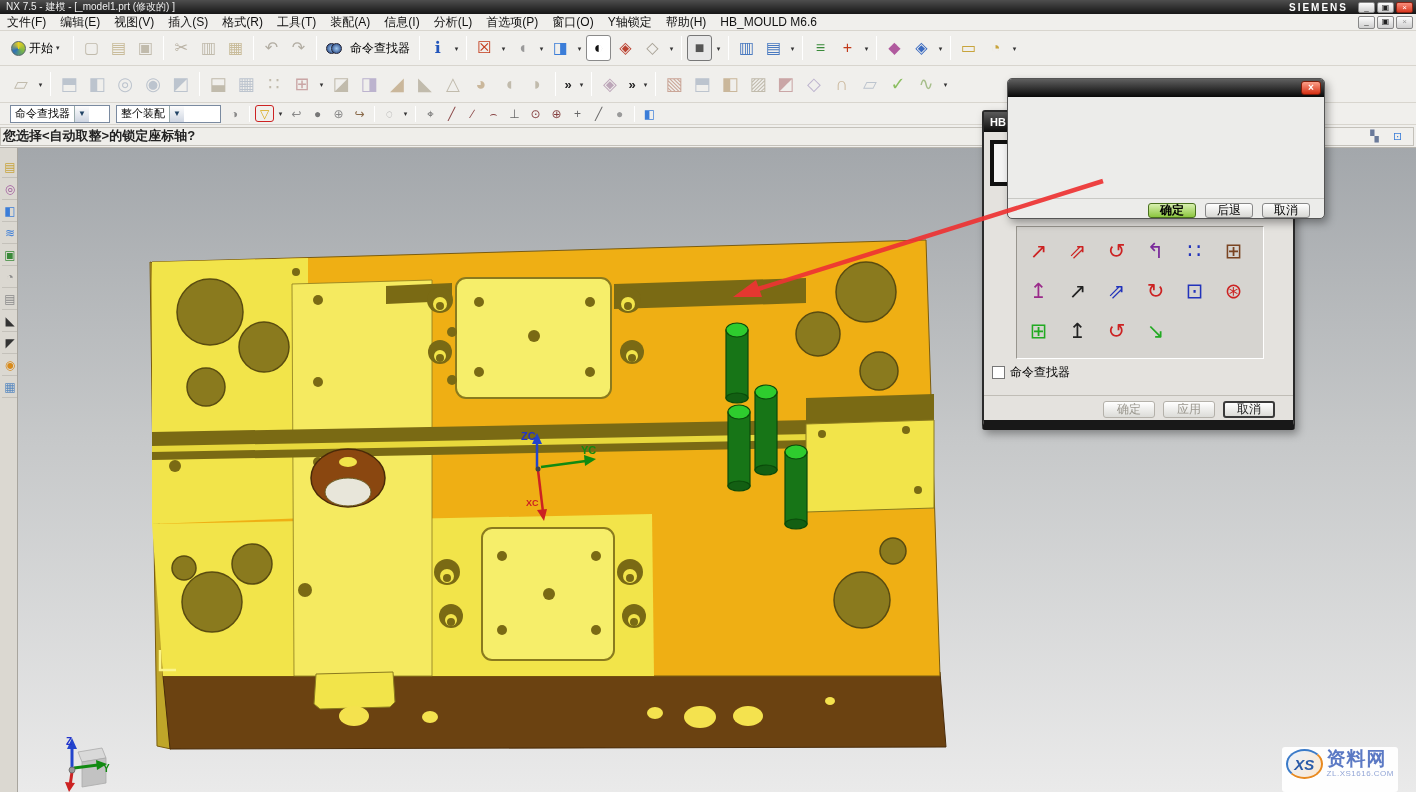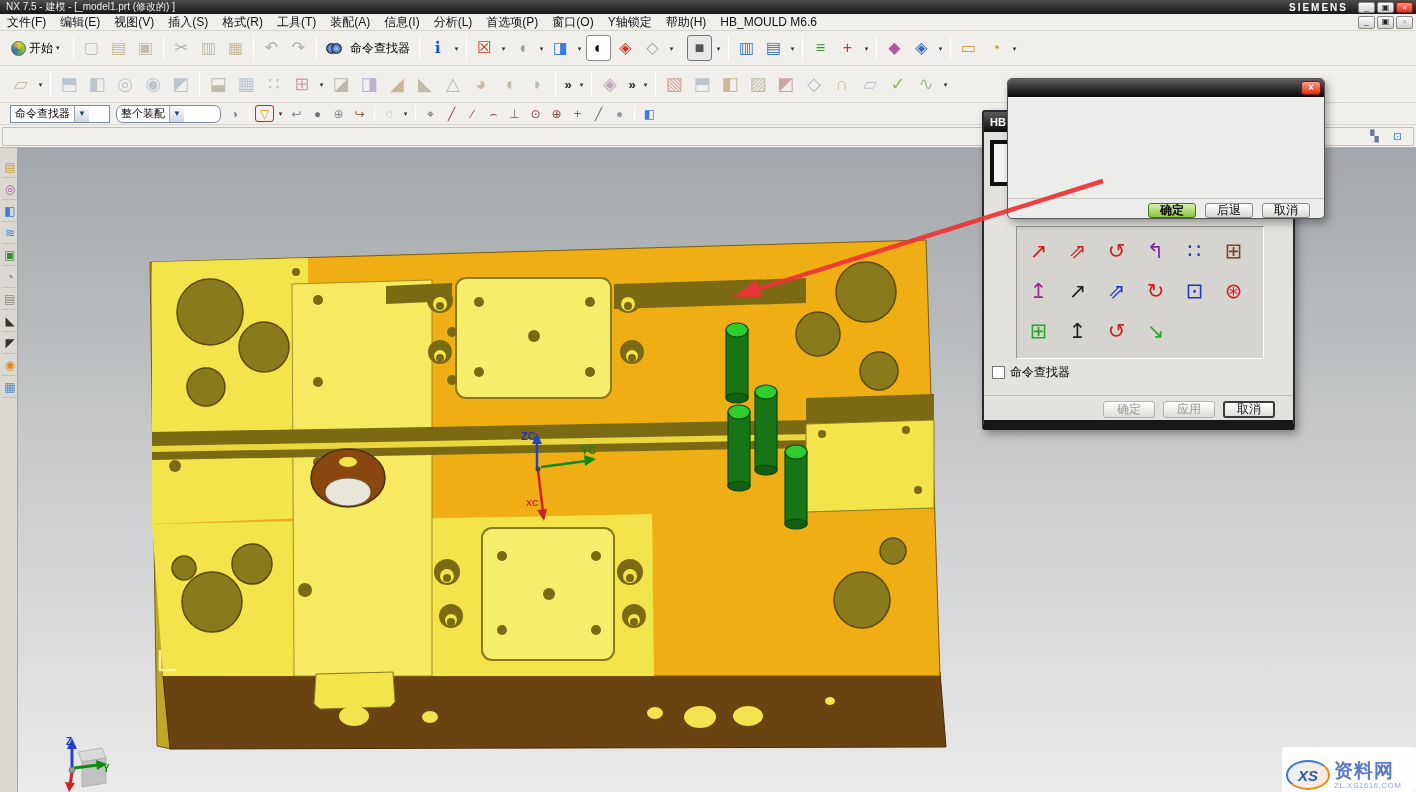--- a/index.html
+++ b/index.html
@@ -48,21 +48,21 @@
   .cmdfind { display:inline-flex; align-items:center; gap:8px; padding:0 5px; height:26px; }
   .binoc { width:16px; height:10px; position:relative; }
   .binoc::before,.binoc::after { content:""; position:absolute; top:0; width:9px; height:9px;
     border-radius:50%; background:radial-gradient(#9ec6ee,#1a3a7a); border:1px solid #223; }
   .binoc::before { left:0; } .binoc::after { right:0; }
   .combo { display:inline-flex; align-items:center; height:18px; background:#fff;
     border:1px solid #7a8aa0; margin:0 3px; }
   .combo .cval { padding:0 4px; font-size:11px; white-space:nowrap; overflow:hidden; }
   .combo .cbtn { width:15px; height:16px; background:linear-gradient(#fdfdfd,#cfd6e2);
     border-left:1px solid #9aa; font-size:8px; display:flex; align-items:center; justify-content:center; color:#246; }
-  .combo1 { width:100px; } .combo2 { width:105px;border-radius:7px; }
+  .combo1 { width:100px; } .combo2 { width:105px; }
 
   
   .promptbar { position:absolute; left:0; top:125px; width:1416px; height:23px; background:#f0efec;
     border-bottom:1px solid #b8b5ae; display:flex; align-items:center; }
   .promptcell { flex:0 0 1148px; height:19px; margin:2px 0 2px 0; border:1px solid #c4c1ba;
     background:#efeeea; display:flex; align-items:center; padding-left:2px;
     font-size:13px; font-weight:bold; color:#222; }
   .promptright { flex:1; height:19px; margin:2px 2px; border:1px solid #c4c1ba;
     display:flex; align-items:center; justify-content:flex-end; gap:4px; padding-right:6px; }
   .promptright .tbi { width:17px; height:15px; font-size:11px; }
@@ -71,22 +71,22 @@
   .main { position:absolute; left:0; top:148px; width:1416px; height:644px; overflow:hidden;
     background:linear-gradient(180deg,#a3a7ab 0%,#c6c8c9 45%,#eaeaea 100%); }
   .resourcebar { position:absolute; left:0; top:148px; width:18px; height:644px;
     background:#dbd8d1; border-right:1px solid #a8a59e; z-index:3; overflow:hidden;
     display:flex; flex-direction:column; align-items:flex-start; padding-top:8px; }
   .rbi { width:16px; height:22px; display:flex; align-items:center; justify-content:center;
     font-size:12px; border-bottom:1px solid #c4c1ba; margin-left:2px; }
   .vpsvg { position:absolute; left:0; top:148px; width:1416px; height:644px; z-index:1; }
 
   
-  .watermark { position:absolute; left:1282px; top:747px; width:134px; height:45px; z-index:4;
-    background:rgba(255,255,255,.95); border-radius:3px; display:flex; align-items:flex-end; padding:2px 4px; }
+  .watermark { position:absolute; left:1282px; top:747px; width:116px; height:45px; z-index:4;
+    background:rgba(255,255,255,.95); border-radius:3px; display:flex; align-items:flex-start; padding:2px 4px; }
   .wm-logo { width:44px; height:30px; border:2px solid; border-color:#3a7ac8 #e88a20 #e88a20 #3a7ac8;
     border-radius:50%; display:flex; align-items:center; justify-content:center;
     font-style:italic; font-weight:bold; font-size:15px; color:#2a5aa8; background:linear-gradient(120deg,#eaf2fc,#fde8d0); }
   .wm-txt { margin-left:4px; }
   .wm-name { font-size:19px; font-weight:bold; color:#5b79c4; line-height:20px; letter-spacing:1px; }
   .wm-url { font-size:8px; color:#93a6d6; letter-spacing:.5px; }
 
   
   .dlg { position:absolute; box-shadow:3px 4px 8px rgba(0,0,0,.35); }
   .movedlg { left:982px; top:110px; width:313px; height:320px; z-index:10;
@@ -416,20 +416,21 @@
           <span class="g" style="color: rgb(102, 102, 102);">╱</span>
         </span><span class="tbi">
           <span class="g" style="color: rgb(154, 154, 154);">●</span>
         </span><span class="sep"></span><span class="tbi">
           <span class="g" style="color: rgb(59, 125, 216);">◧</span>
         </span>
     </span>
   </div>
 
   <div class="promptbar">
+    <span class="promptcell">您选择&lt;自动取整&gt;的锁定座标轴?</span>
     <span class="promptright">
       <span class="tbi">
           <span class="g" style="color: rgb(106, 122, 154);">▚</span>
         </span>
         <span class="tbi">
           <span class="g" style="color: rgb(59, 125, 216);">⊡</span>
         </span>
     </span>
   </div>
 

